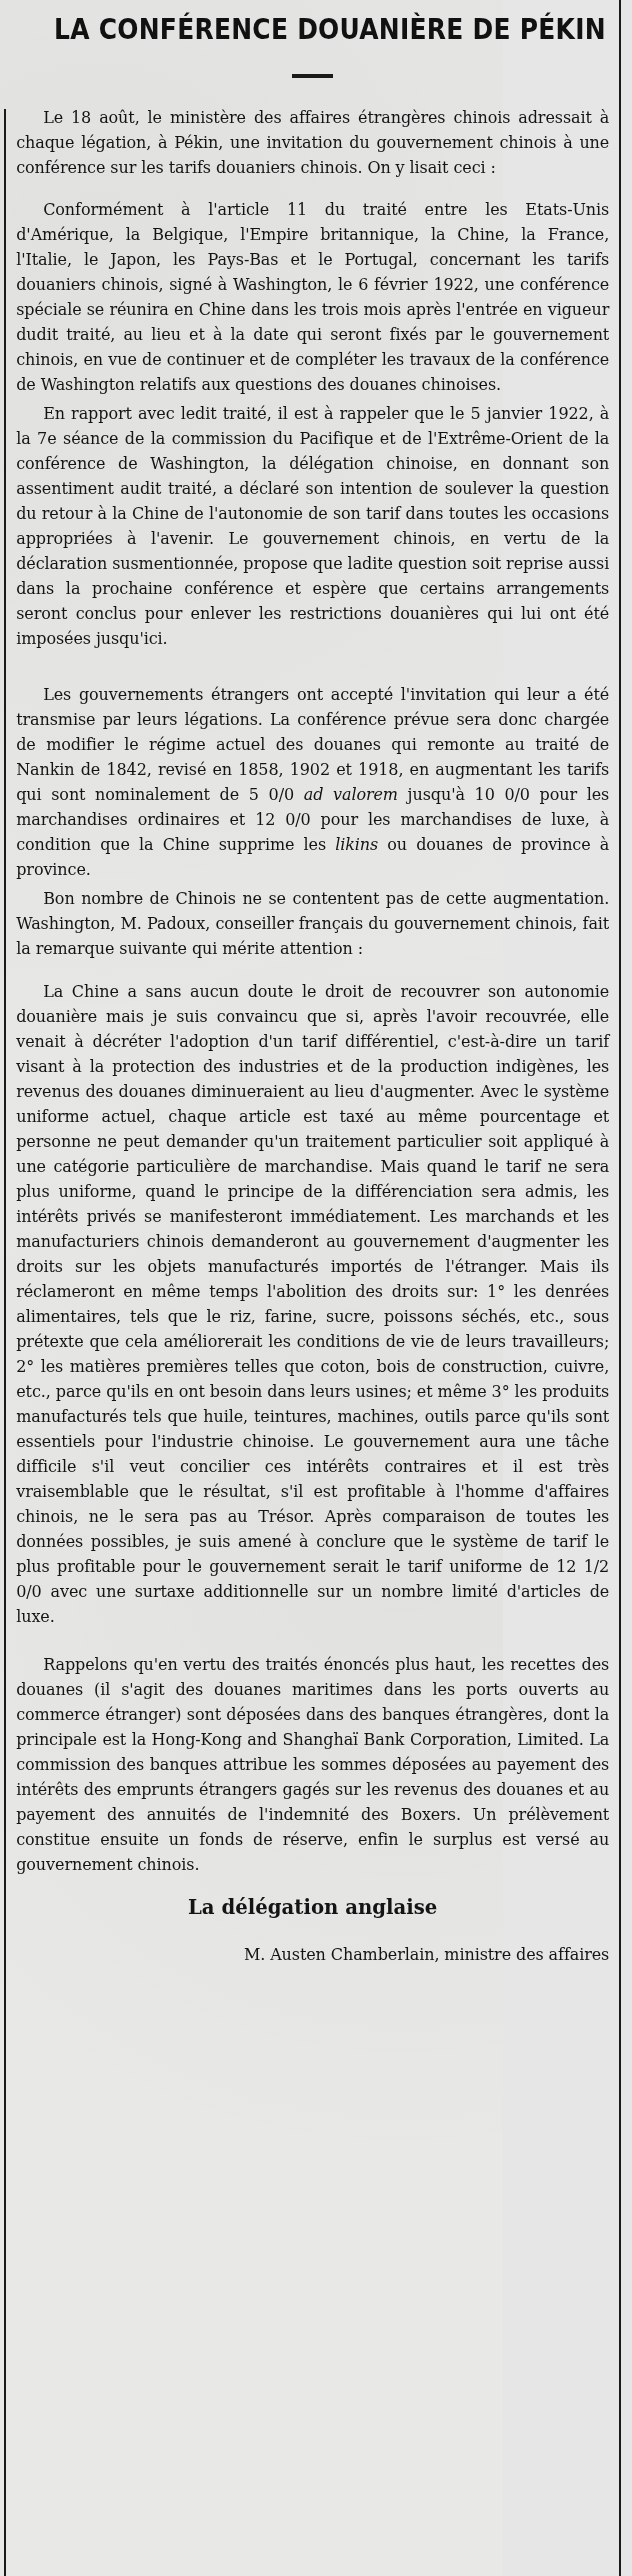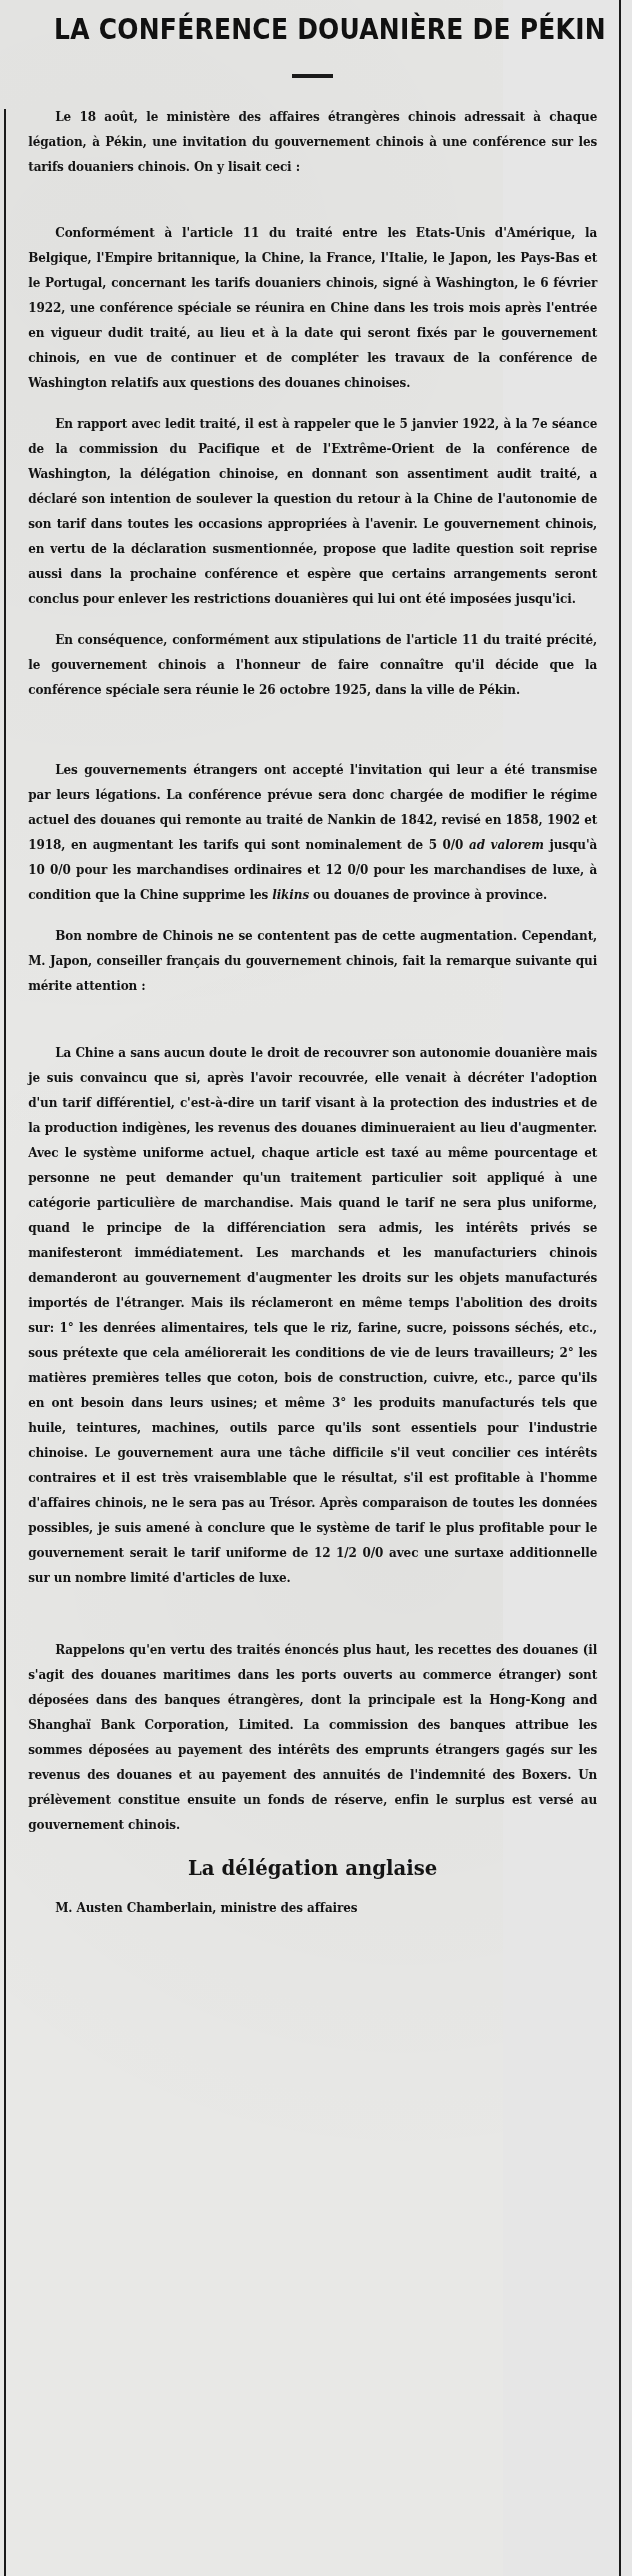--- a/index.html
+++ b/index.html
@@ -46,61 +46,60 @@
     transform-origin: center;
     white-space: nowrap;
     line-height: 38px;
     color: #111;
   }
   .dash {
     width: 41px; height: 4.1px; background: #1a1a1a;
     margin: 26px auto 27px auto;
   }
   .para {
-    font-size: 12px;
+    font-size: 16px;
     line-height: 25px;
     text-align: justify;
-    margin: 16px;
+    margin: 4px;
     text-indent: 27px;
     hyphens: manual;
-    font-weight: 700;
+    font-weight: 400;
     letter-spacing: -0.1px;
   }
   .para + .para { margin-top: 0; }
   .gap { height: 23px; }
   .para em { font-style: italic; }
   .subhead {
     text-align: center;
     font-family: "DejaVu Serif", "Liberation Serif", serif;
     font-weight: bold;
     font-size: 19.7px;
-    margin: 19px 0 5px 0;
+    margin: 19px 0 23px 0;
   }
 </style>
 </head>
 <body>
 
 <div class="page">
   <div class="rule-left"></div>
   <div class="rule-right"></div>
 
   <div class="column">
     <h1 class="headline">LA CONFÉRENCE DOUANIÈRE DE PÉKIN</h1>
     <div class="dash"></div>
 
     <p class="para">Le 18 août, le ministère des affaires étrangères chinois adressait à chaque légation, à Pékin, une invitation du gouvernement chinois à une conférence sur les tarifs douaniers chinois. On y lisait ceci :</p>
     <div class="gap" style="height:9.5px"></div>
     <p class="para">Conformément à l'article 11 du traité entre les Etats-Unis d'Amérique, la Belgique, l'Empire britannique, la Chine, la France, l'Italie, le Japon, les Pays-Bas et le Portugal, concernant les tarifs douaniers chinois, signé à Washington, le 6 février 1922, une conférence spéciale se réunira en Chine dans les trois mois après l'entrée en vigueur dudit traité, au lieu et à la date qui seront fixés par le gouvernement chinois, en vue de continuer et de compléter les travaux de la conférence de Washington relatifs aux questions des douanes chinoises.</p>
     <p class="para">En rapport avec ledit traité, il est à rappeler que le 5 janvier 1922, à la 7e séance de la commission du Pacifique et de l'Extrême-Orient de la conférence de Washington, la délégation chinoise, en donnant son assentiment audit traité, a déclaré son intention de soulever la question du retour à la Chine de l'autonomie de son tarif dans toutes les occasions appropriées à l'avenir. Le gouvernement chinois, en vertu de la déclaration susmentionnée, propose que ladite question soit reprise aussi dans la prochaine conférence et espère que certains arrangements seront conclus pour enlever les restrictions douanières qui lui ont été imposées jusqu'ici.</p>
-    <p class="para">En conséquence, conformément aux stipulations de l'article 11 du traité précité, le gouvernement chinois a l'honneur de faire connaître qu'il décide que la conférence spéciale sera réunie le 26 octobre 1925, dans la ville de Pékin.</p>
     <div class="gap"></div>
     <p class="para"><span>Les gouvernements étrangers ont accepté l'invitation qui leur a été transmise par leurs légations. La conférence prévue sera donc chargée de modifier le régime actuel des douanes qui remonte au traité de Nankin de 1842, revisé en 1858, 1902 et 1918, en augmentant les tarifs qui sont nominalement de 5 0/0 </span><em>ad valorem</em><span> jusqu'à 10 0/0 pour les marchandises ordinaires et 12 0/0 pour les marchandises de luxe, à condition que la Chine supprime les </span><em>likins</em><span> ou douanes de province à province.</span></p>
-    <p class="para">Bon nombre de Chinois ne se contentent pas de cette augmentation. Cependant, M. Japon, conseiller français du gouvernement chinois, fait la remarque suivante qui mérite attention :</p>
+    <p class="para">Bon nombre de Chinois ne se contentent pas de cette augmentation. Washington, M. Padoux, conseiller français du gouvernement chinois, fait la remarque suivante qui mérite attention :</p>
     <div class="gap" style="height:9.5px"></div>
     <p class="para">La Chine a sans aucun doute le droit de recouvrer son autonomie douanière mais je suis convaincu que si, après l'avoir recouvrée, elle venait à décréter l'adoption d'un tarif différentiel, c'est-à-dire un tarif visant à la protection des industries et de la production indigènes, les revenus des douanes diminueraient au lieu d'augmenter. Avec le système uniforme actuel, chaque article est taxé au même pourcentage et personne ne peut demander qu'un traitement particulier soit appliqué à une catégorie particulière de marchandise. Mais quand le tarif ne sera plus uniforme, quand le principe de la différenciation sera admis, les intérêts privés se manifesteront immédiatement. Les marchands et les manufacturiers chinois demanderont au gouvernement d'augmenter les droits sur les objets manufacturés importés de l'étranger. Mais ils réclameront en même temps l'abolition des droits sur: 1° les denrées alimentaires, tels que le riz, farine, sucre, poissons séchés, etc., sous prétexte que cela améliorerait les conditions de vie de leurs travailleurs; 2° les matières premières telles que coton, bois de construction, cuivre, etc., parce qu'ils en ont besoin dans leurs usines; et même 3° les produits manufacturés tels que huile, teintures, machines, outils parce qu'ils sont essentiels pour l'industrie chinoise. Le gouvernement aura une tâche difficile s'il veut concilier ces intérêts contraires et il est très vraisemblable que le résultat, s'il est profitable à l'homme d'affaires chinois, ne le sera pas au Trésor. Après comparaison de toutes les données possibles, je suis amené à conclure que le système de tarif le plus profitable pour le gouvernement serait le tarif uniforme de 12 1/2 0/0 avec une surtaxe additionnelle sur un nombre limité d'articles de luxe.</p>
     <div class="gap" style="height:15px"></div>
     <p class="para">Rappelons qu'en vertu des traités énoncés plus haut, les recettes des douanes (il s'agit des douanes maritimes dans les ports ouverts au commerce étranger) sont déposées dans des banques étrangères, dont la principale est la Hong-Kong and Shanghaï Bank Corporation, Limited. La commission des banques attribue les sommes déposées au payement des intérêts des emprunts étrangers gagés sur les revenus des douanes et au payement des annuités de l'indemnité des Boxers. Un prélèvement constitue ensuite un fonds de réserve, enfin le surplus est versé au gouvernement chinois.</p>
 
     <h2 class="subhead">La délégation anglaise</h2>
-    <p class="para" style="text-align:left">M. Austen Chamberlain, ministre des affaires</p>
+    <p class="para" style="text-align:right">M. Austen Chamberlain, ministre des affaires</p>
   </div>
 </div>
 
 
 </body></html>

